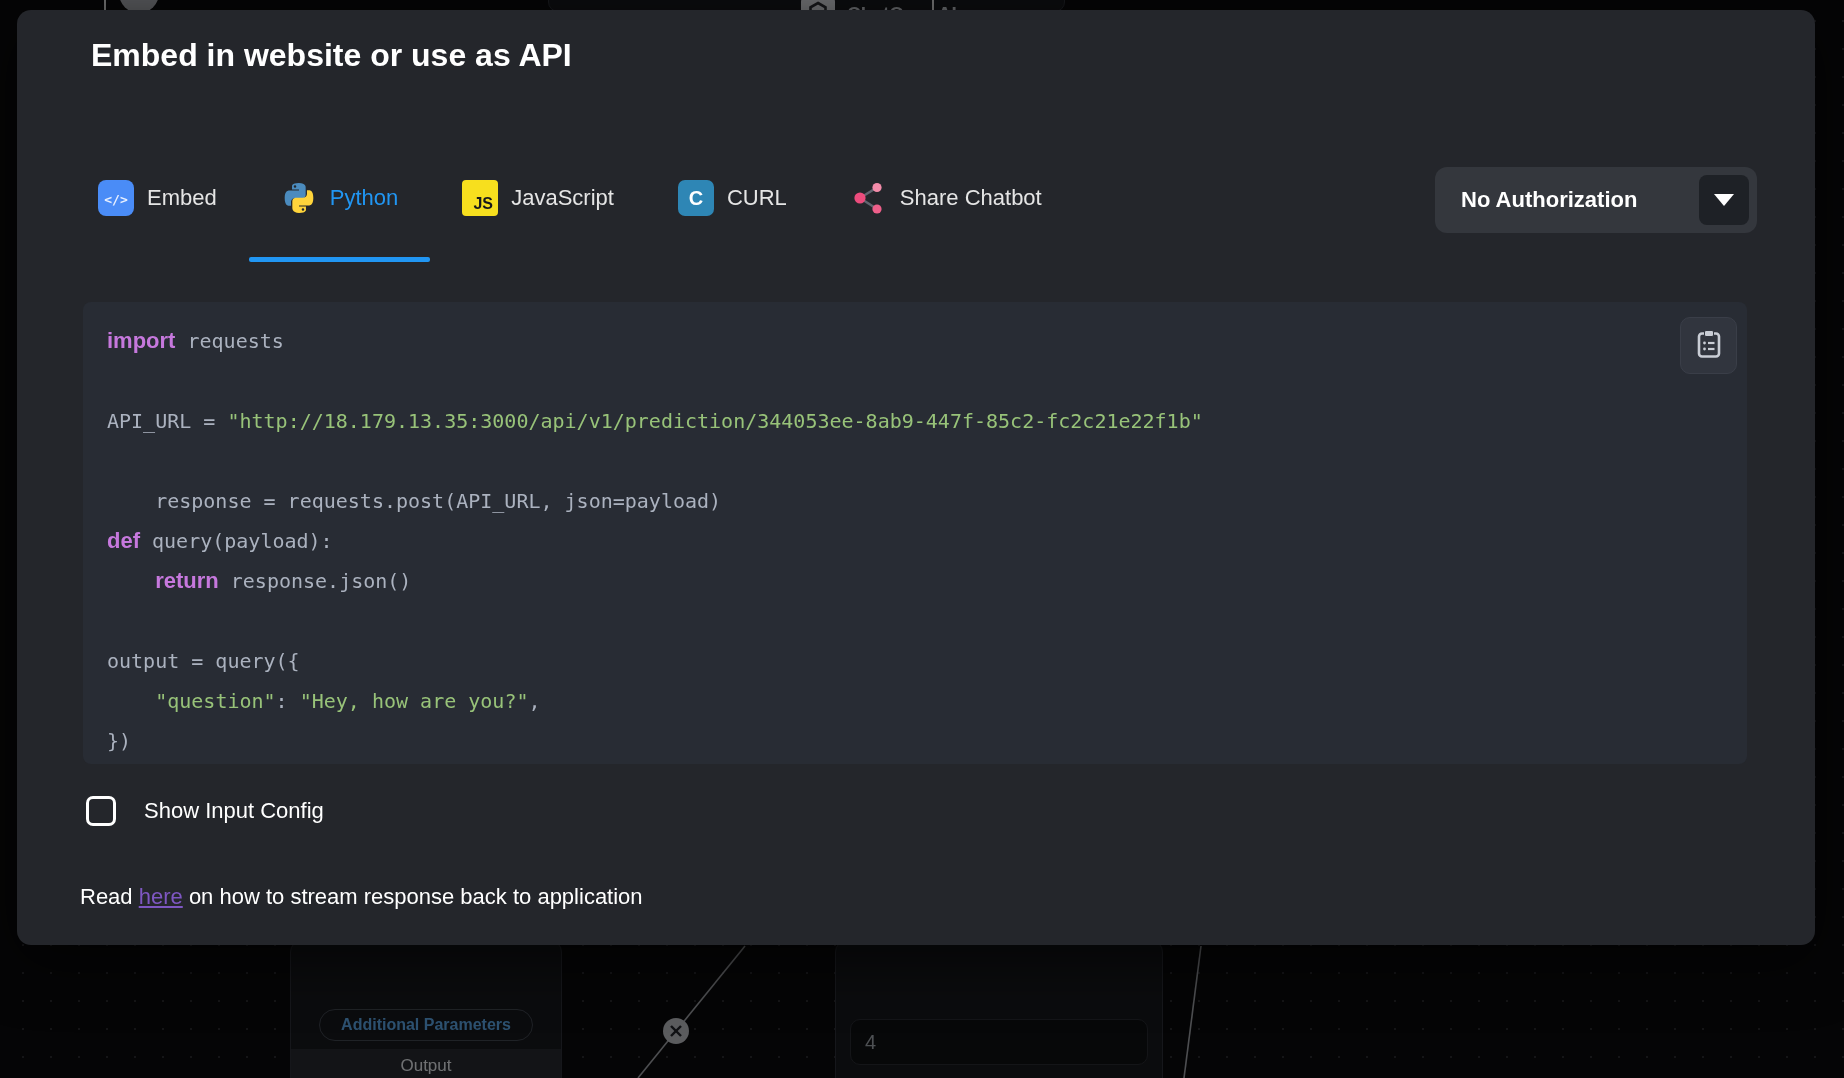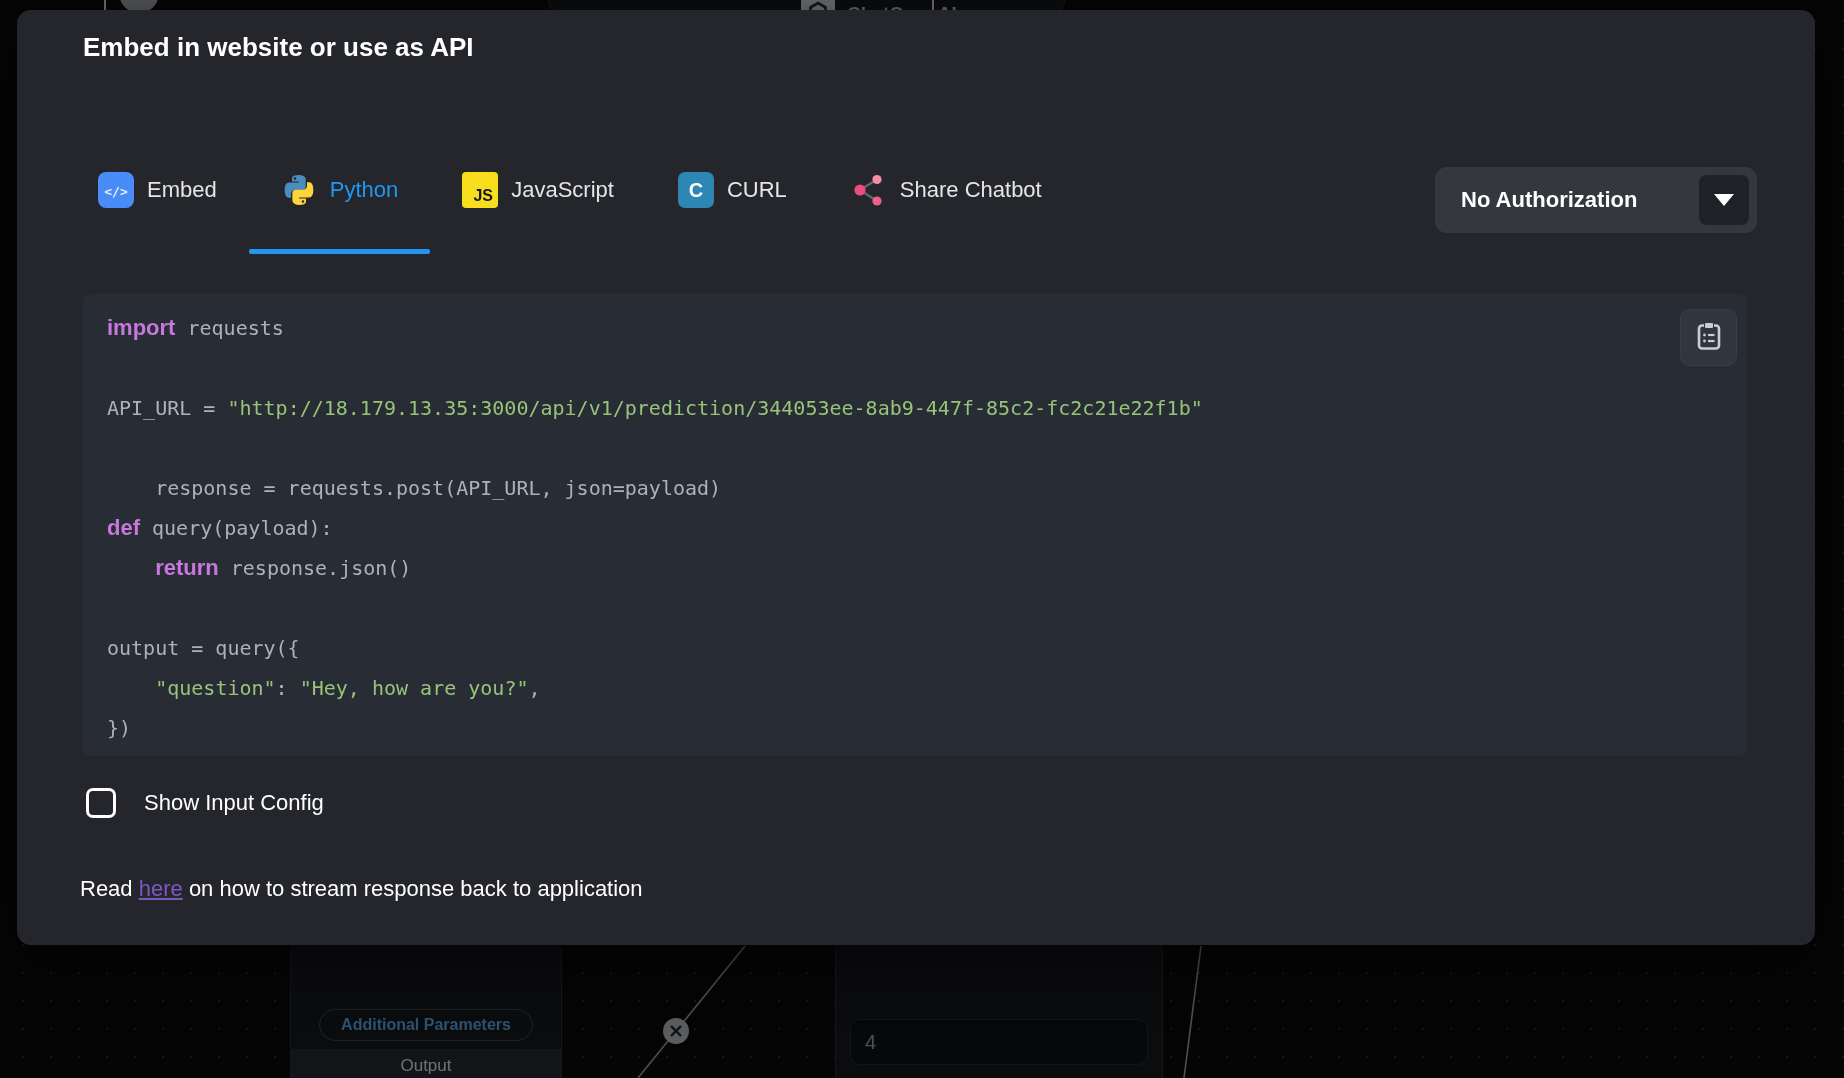--- a/index.html
+++ b/index.html
@@ -40,21 +40,21 @@
   }
   .edges{position:absolute;left:0;top:0;z-index:2;}
   
   .backdrop{position:absolute;inset:0;background:rgba(0,0,0,.5);z-index:5;}
   
   #modal{
     position:absolute;left:17px;top:10px;width:1798px;height:935px;z-index:10;
     background:#24262b;border-radius:14px;padding:0 49px;
     box-shadow:0 16px 60px rgba(0,0,0,.6);
   }
-  .modal-title{margin:0;padding:22px 0 0 17px;font-size:26px;line-height:30px;font-weight:bold;color:#fff;}
+  .modal-title{margin:8px;padding:22px 0 0 17px;font-size:32px;line-height:30px;font-weight:bold;color:#fff;}
   
   .tab-bar{display:flex;margin-top:74px;position:relative;}
   .tab{display:flex;align-items:center;gap:13px;padding:36px 32px 46px;position:relative;cursor:pointer;}
   .tab-icon{width:36px;height:36px;display:flex;align-items:center;justify-content:center;flex:none;}
   .tab-label{font-size:22px;font-weight:500;color:#e5e5e5;white-space:nowrap;}
   .tab.active .tab-label{color:var(--accent);}
   .tab.active::after{content:"";position:absolute;left:0;right:0;bottom:0;height:5px;border-radius:2px;background:var(--accent);}
   
   .auth-select{
     position:absolute;top:157px;right:58px;width:322px;height:66px;
@@ -66,21 +66,21 @@
     position:absolute;right:8px;top:8px;bottom:8px;width:50px;background:#1e2126;border-radius:8px;
     display:flex;align-items:center;justify-content:center;
   }
   .caret{width:0;height:0;border-left:10px solid transparent;border-right:10px solid transparent;border-top:12px solid #fff;}
   
   .code-block{
     position:relative;margin:40px 19px 0 17px;background:#282c34;border-radius:8px;
     padding:14px 24px 8px;
   }
   .code-area{font-family:"DejaVu Sans Mono",monospace;font-size:20px;color:#abb2bf;}
-  .code-line{height:40px;line-height:40px;white-space:pre;}
+  .code-line{height:40px;line-height:50px;white-space:pre;}
   .tok-kw{font-family:"Liberation Sans",sans-serif;font-weight:bold;font-size:22px;color:var(--kw);}
   .tok-str{color:var(--str);}
   .copy-btn{
     position:absolute;top:15px;right:10px;width:57px;height:57px;border:1px solid #3a3e48;border-radius:10px;
     background:#31353e;display:flex;align-items:center;justify-content:center;cursor:pointer;padding:0;
   }
   
   .config-row{display:flex;align-items:center;margin-top:32px;padding-left:20px;gap:28px;}
   .checkbox{width:30px;height:30px;border:3px solid #fff;border-radius:7px;background:transparent;cursor:pointer;flex:none;}
   .config-label{color:#fff;font-size:22px;}

